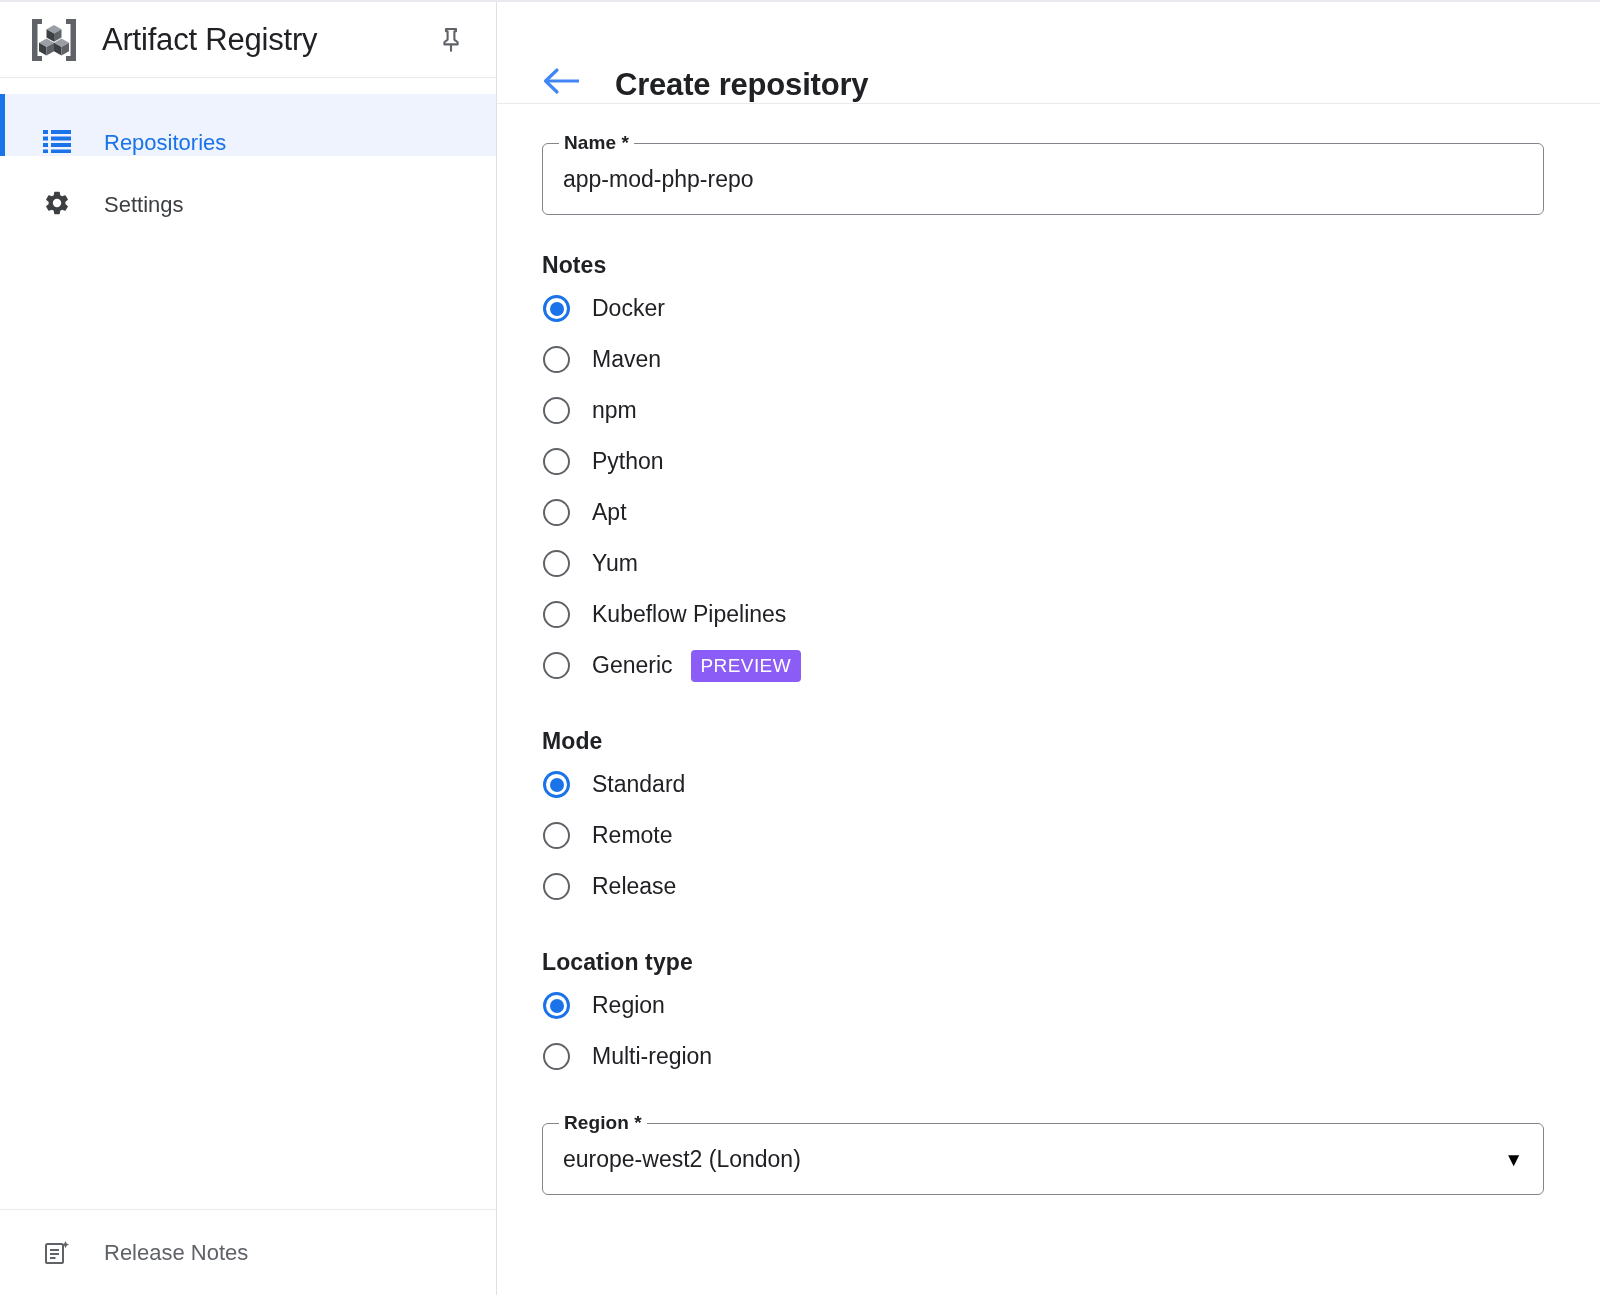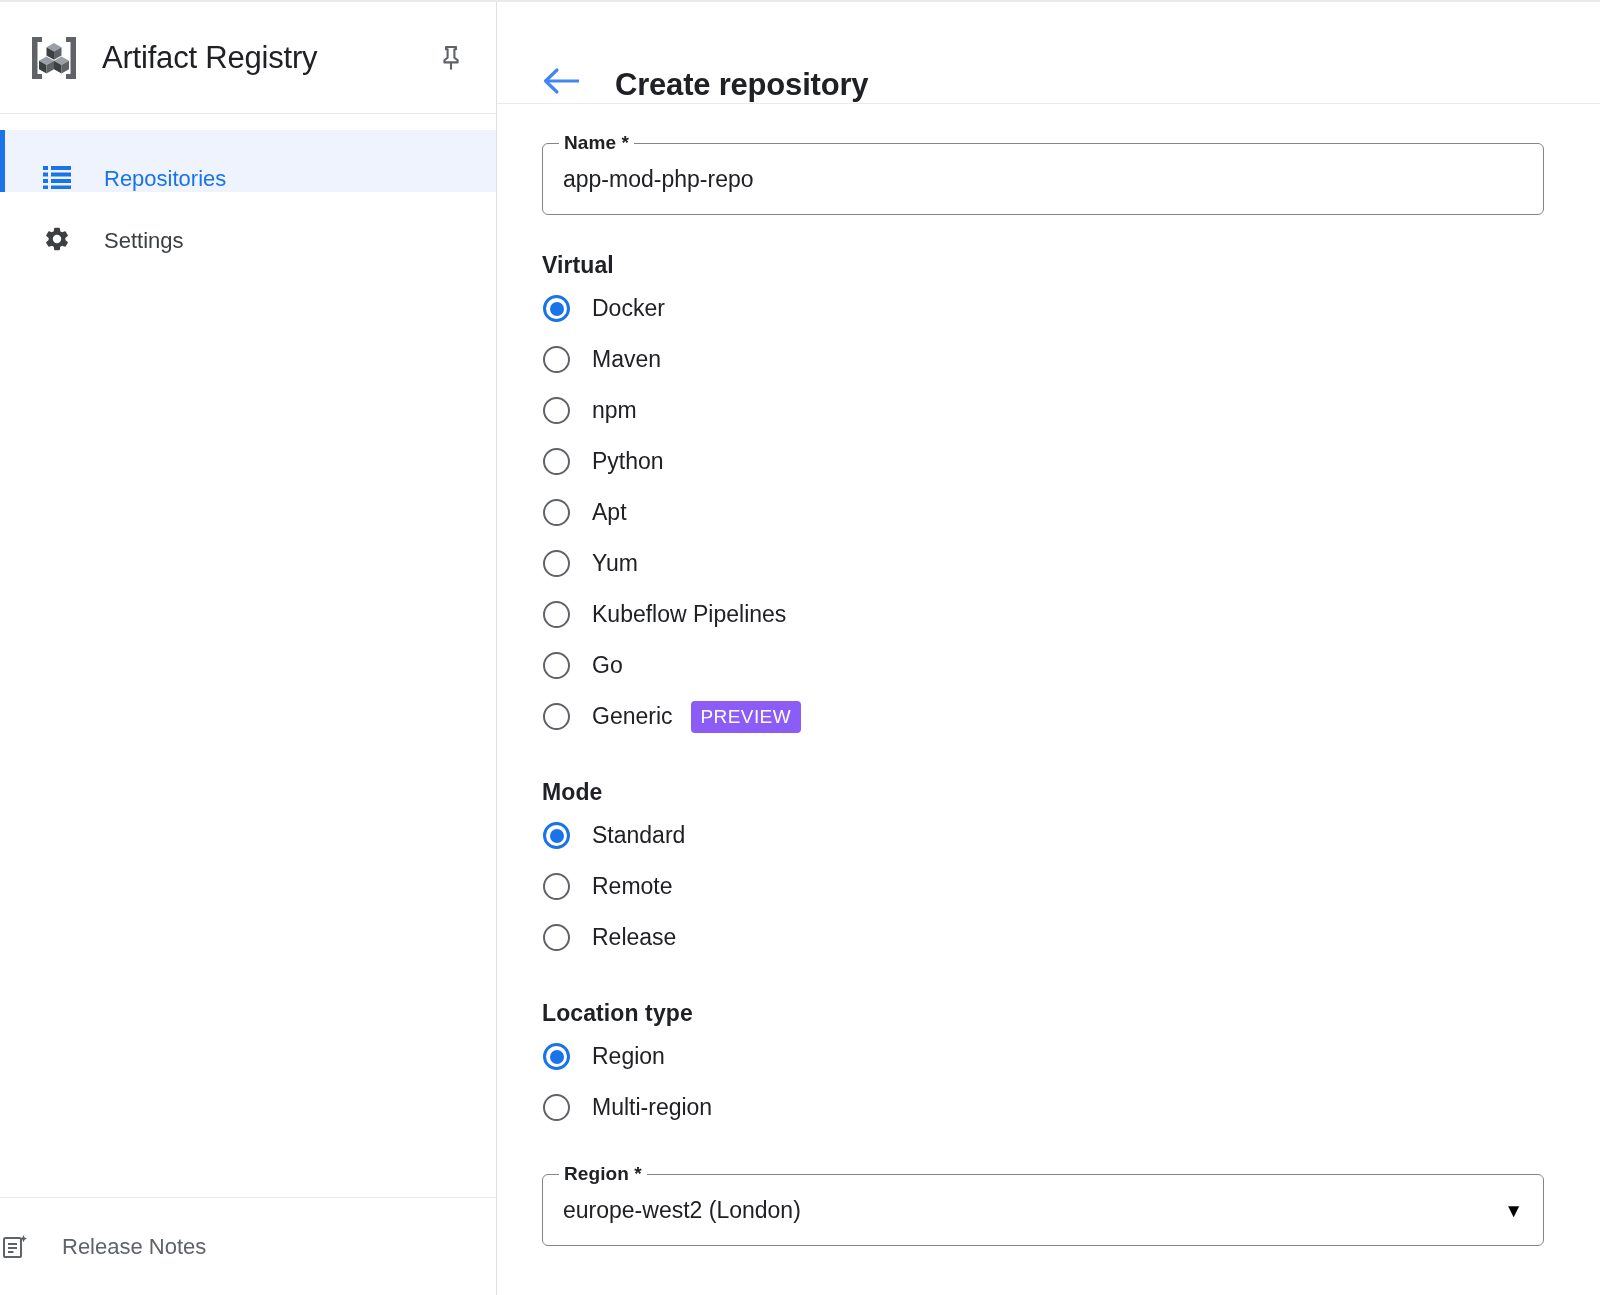--- a/index.html
+++ b/index.html
@@ -20,21 +20,21 @@
   .sidebar {
     width: 497px;
     height: 100%;
     background: #fff;
     border-right: 1px solid #e0e0e0;
     display: flex;
     flex-direction: column;
     position: relative;
   }
   .sidebar-header {
-    height: 112px;
+    height: 76px;
     border-bottom: 1px solid #e8eaed;
     display: flex;
     align-items: center;
     padding: 0 26px 0 28px;
     flex: 0 0 auto;
   }
   .app-logo { width: 52px; height: 48px; flex: 0 0 auto; }
   .app-title {
     font-size: 31px;
     color: #202124;
@@ -73,23 +73,24 @@
   .nav-label {
     font-size: 22px;
     margin-left: 32px;
     color: #3c4043;
     white-space: nowrap;
   }
   .nav-item.active .nav-label { color: #1a73e8; }
 
   .sidebar-footer {
     border-top: 1px solid #e8eaed;
-    height: 98px;
+    height: 86px;
     display: flex;
     align-items: center;
+    padding-left: 42px;
     cursor: pointer;
   }
   .footer-label {
     font-size: 22px;
     color: #5f6368;
     margin-left: 32px;
     white-space: nowrap;
   }
 
   
@@ -308,21 +309,21 @@
     </div>
 
     <div class="form-area">
 
       <div class="field">
         <span class="field-legend">Name *</span>
         <span class="field-value" placeholder="Name">app-mod-php-repo</span>
       </div>
 
       <div class="group">
-        <div class="group-title">Virtual</div>
+        <div class="group-title">Notes</div>
 
         <div class="radio-row">
           <span class="radio checked"></span>
           <span class="radio-label">Docker</span>
         </div>
         <div class="radio-row">
           <span class="radio"></span>
           <span class="radio-label">Maven</span>
         </div>
         <div class="radio-row">
@@ -337,24 +338,20 @@
           <span class="radio"></span>
           <span class="radio-label">Apt</span>
         </div>
         <div class="radio-row">
           <span class="radio"></span>
           <span class="radio-label">Yum</span>
         </div>
         <div class="radio-row">
           <span class="radio"></span>
           <span class="radio-label">Kubeflow Pipelines</span>
-        </div>
-        <div class="radio-row">
-          <span class="radio"></span>
-          <span class="radio-label">Go</span>
         </div>
         <div class="radio-row">
           <span class="radio"></span>
           <span class="radio-label">Generic</span>
           <span class="badge">PREVIEW</span>
         </div>
       </div>
 
       <div class="group">
         <div class="group-title">Mode</div>

